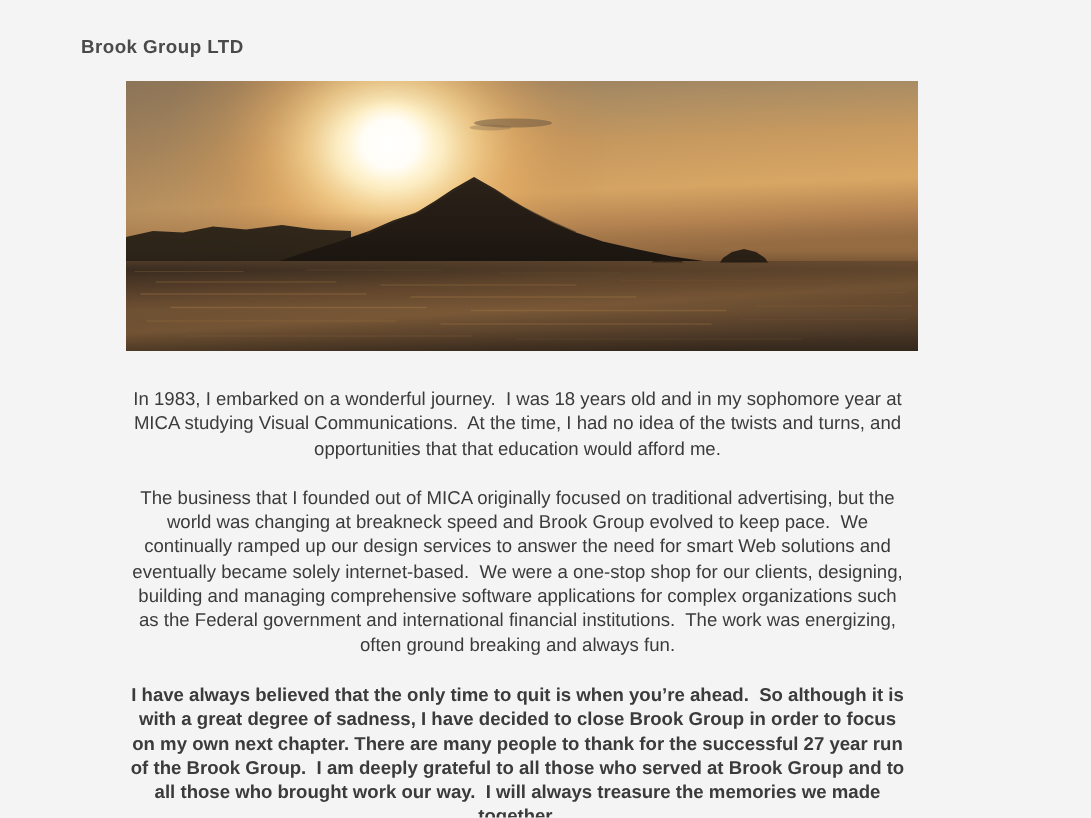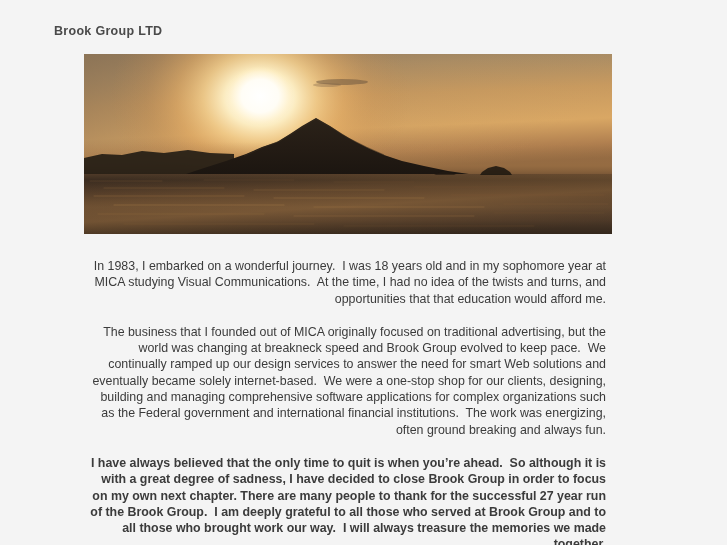--- a/index.html
+++ b/index.html
@@ -50,21 +50,21 @@
     position: absolute;
     left: 84px;
     top: 258px;
     width: 522px;
   }
   .article p {
     margin: 0 0 17px 0;
     font-size: 12.4px;
     line-height: 16.3px;
     color: #3b3b3b;
-    text-align: right;
+    text-align: center;
     white-space: pre-wrap;
   }
   .article p:last-child {
     margin-bottom: 0;
     font-weight: bold;
   }
 </style>
 </head>
 <body>
 

